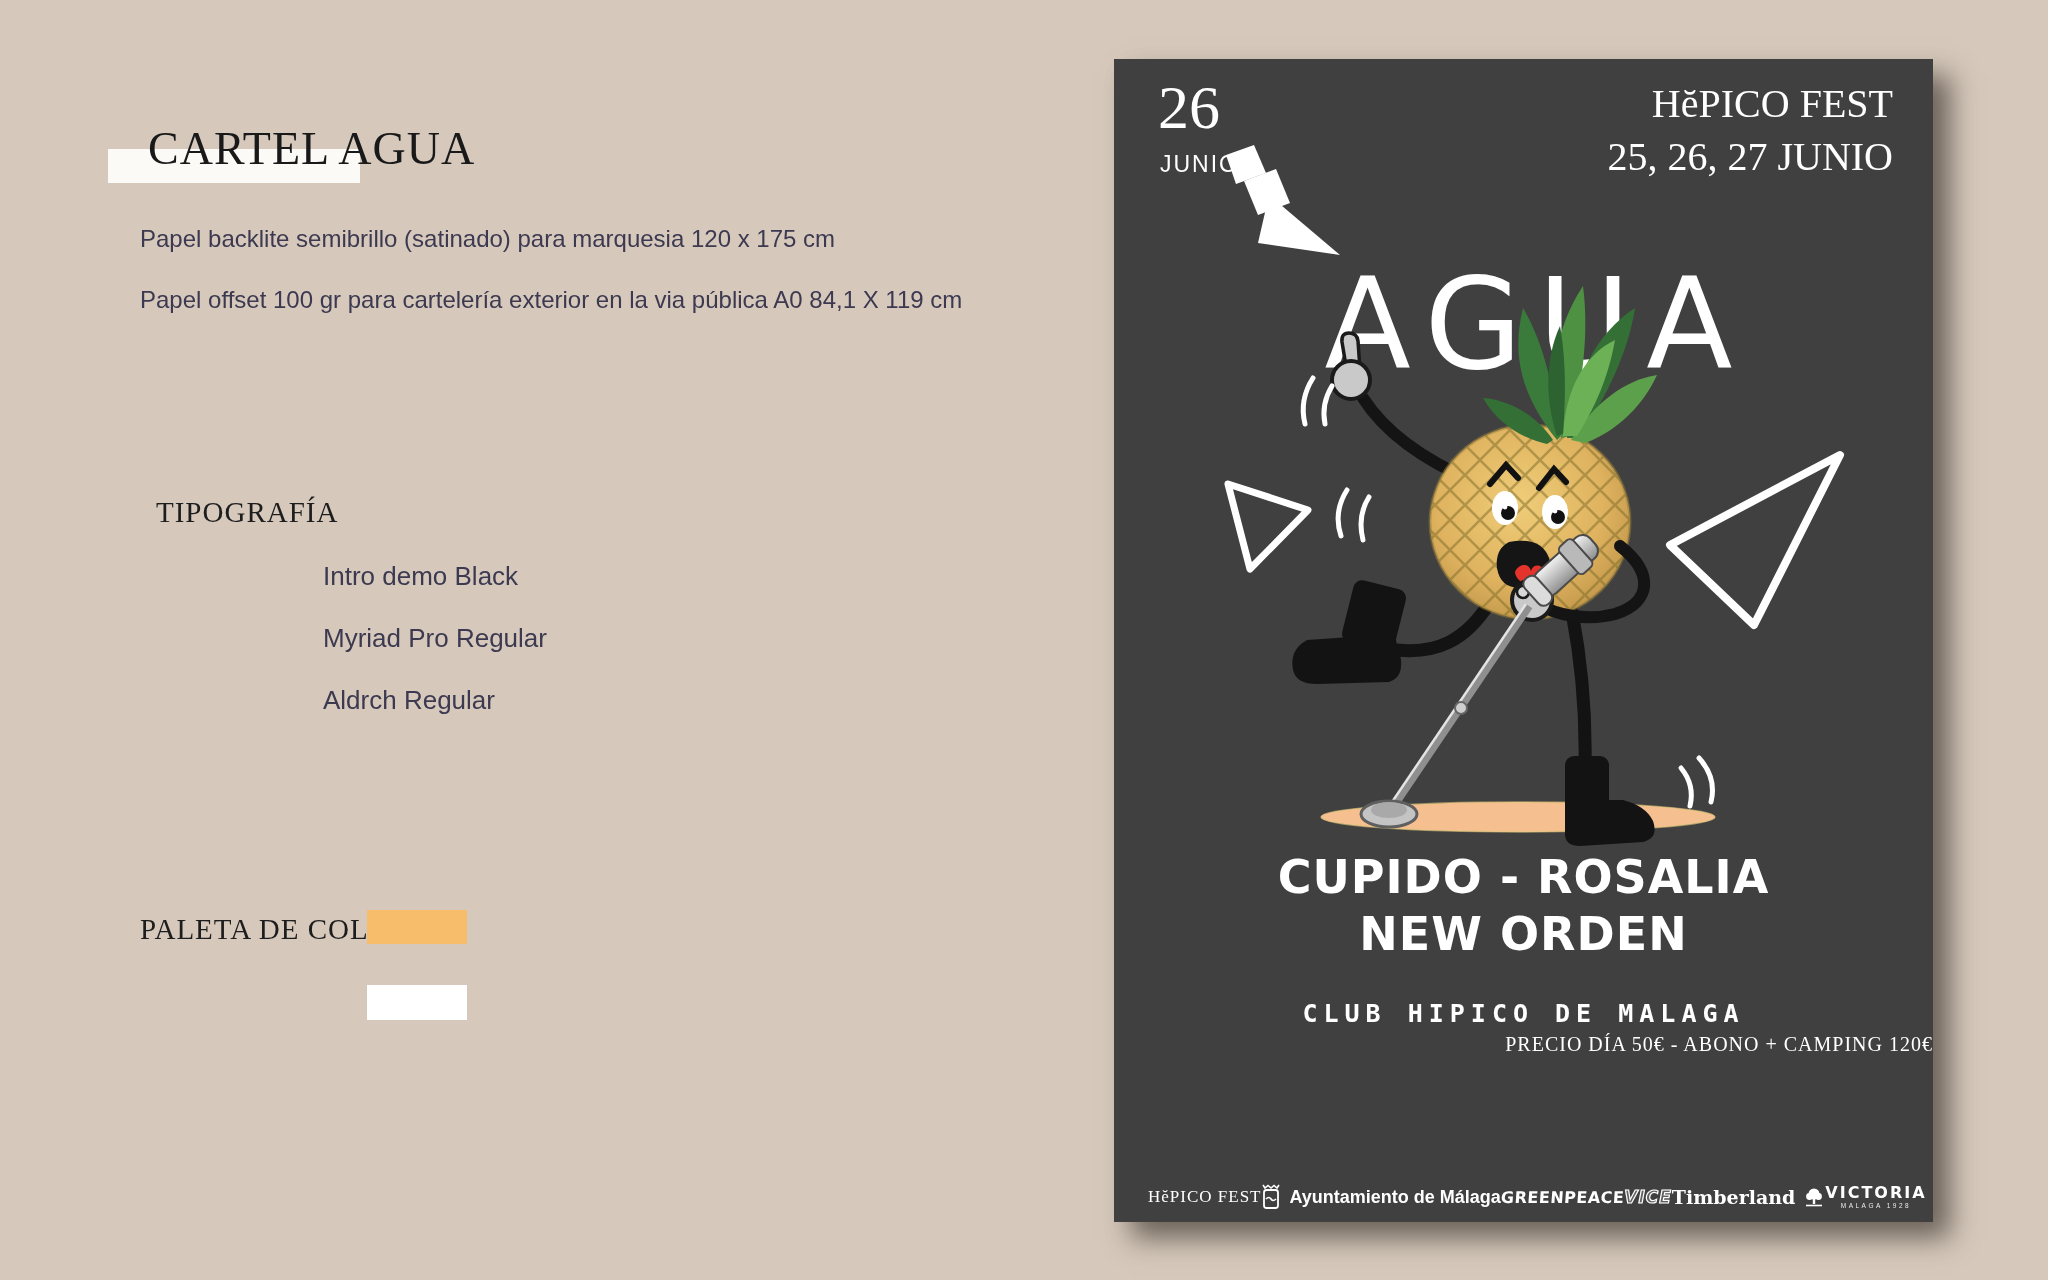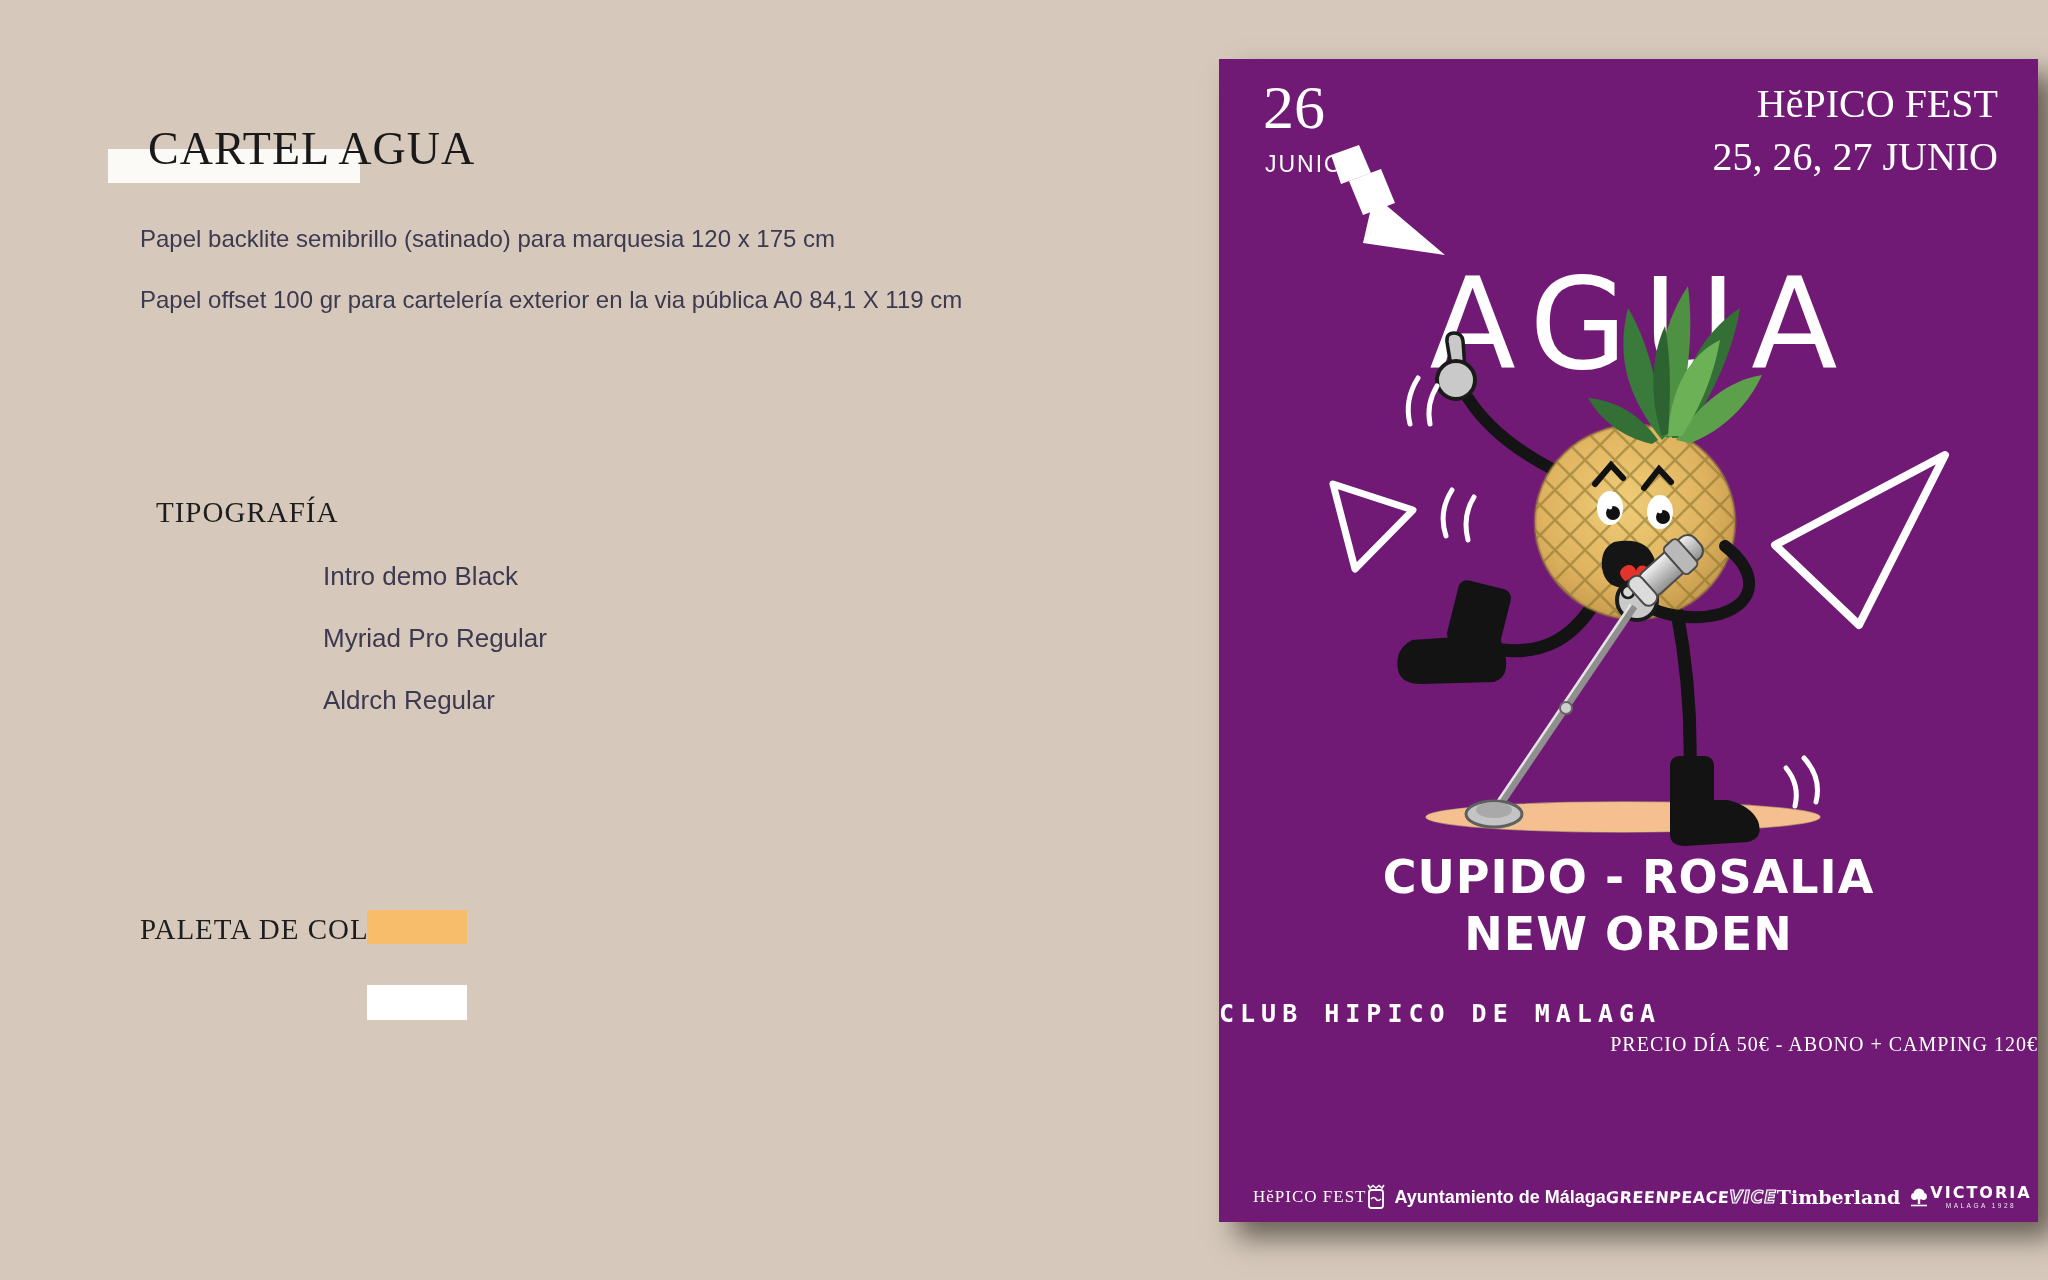--- a/index.html
+++ b/index.html
@@ -18,33 +18,33 @@
   .tip-h{top:496px;margin-left:16px;}
   .pal-h{top:868px;margin-top:45px;}
   .font-list{position:absolute;left:308px;top:546px;margin:15px;padding:0;list-style:none;
              font-size:26px;color:#3c3950;}
   .font-list li{margin-bottom:31px;line-height:31px;}
   .swatch{position:absolute;left:367px;width:100px;}
   .swatch.orange{top:910px;height:34px;background:#f8bd6a;}
   .swatch.white{top:985px;height:35px;background:#ffffff;}
 
   
-  .poster{position:absolute;left:1219px;top:59px;width:819px;height:1163px;background:#701a75;
+  .poster{position:absolute;left:1114px;top:59px;width:819px;height:1163px;background:#404040;
           box-shadow:17px 16px 26px rgba(42,34,26,.62);color:#fff;}
   .day{position:absolute;left:44px;top:14px;font-family:"Liberation Serif",serif;font-size:62px;line-height:1.1;}
   .month{position:absolute;left:46px;top:92px;font-size:23px;letter-spacing:2px;}
   .brand-top{position:absolute;right:40px;top:18px;text-align:right;font-family:"Liberation Serif",serif;
              font-size:40px;line-height:53px;}
   .agua{position:absolute;left:0;top:192px;width:100%;text-align:center;padding-left:26px;box-sizing:border-box;
         font-family:"DejaVu Sans",sans-serif;font-weight:400;font-size:126px;letter-spacing:16px;z-index:1;}
   .deco{position:absolute;z-index:1;}
   .character{position:absolute;left:171px;top:191px;width:460px;height:620px;z-index:2;}
   .lineup{position:absolute;left:0;top:790px;width:100%;text-align:center;z-index:3;
           font-family:"DejaVu Sans",sans-serif;font-weight:800;font-size:46px;line-height:57px;letter-spacing:1px;}
-  .venue{position:absolute;left:0;top:940px;width:100%;text-align:left;
+  .venue{position:absolute;left:0;top:940px;width:100%;text-align:center;
          font-family:"DejaVu Sans Mono",monospace;font-weight:700;font-size:25px;letter-spacing:6px;}
   .price{position:absolute;left:0;top:974px;width:100%;text-align:right;
          font-family:"Liberation Serif",serif;font-size:20px;letter-spacing:1px;}
 
   
   .sponsors{position:absolute;left:0;top:1116px;width:100%;height:44px;box-sizing:border-box;
             padding:0 34px;display:flex;justify-content:space-between;align-items:center;}
   .sp{display:flex;align-items:center;gap:8px;white-space:nowrap;}
   .sp-hepico{font-family:"Liberation Serif",serif;font-size:17px;letter-spacing:1px;}
   .sp-ayto-label{font-size:18px;font-weight:700;}

